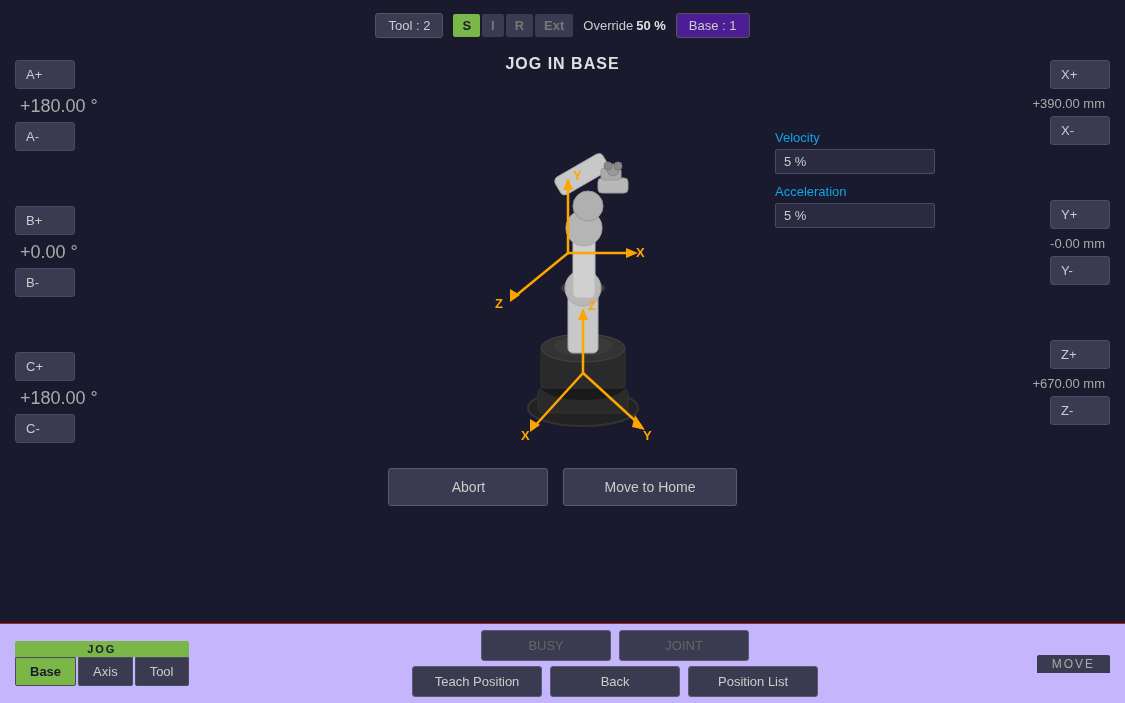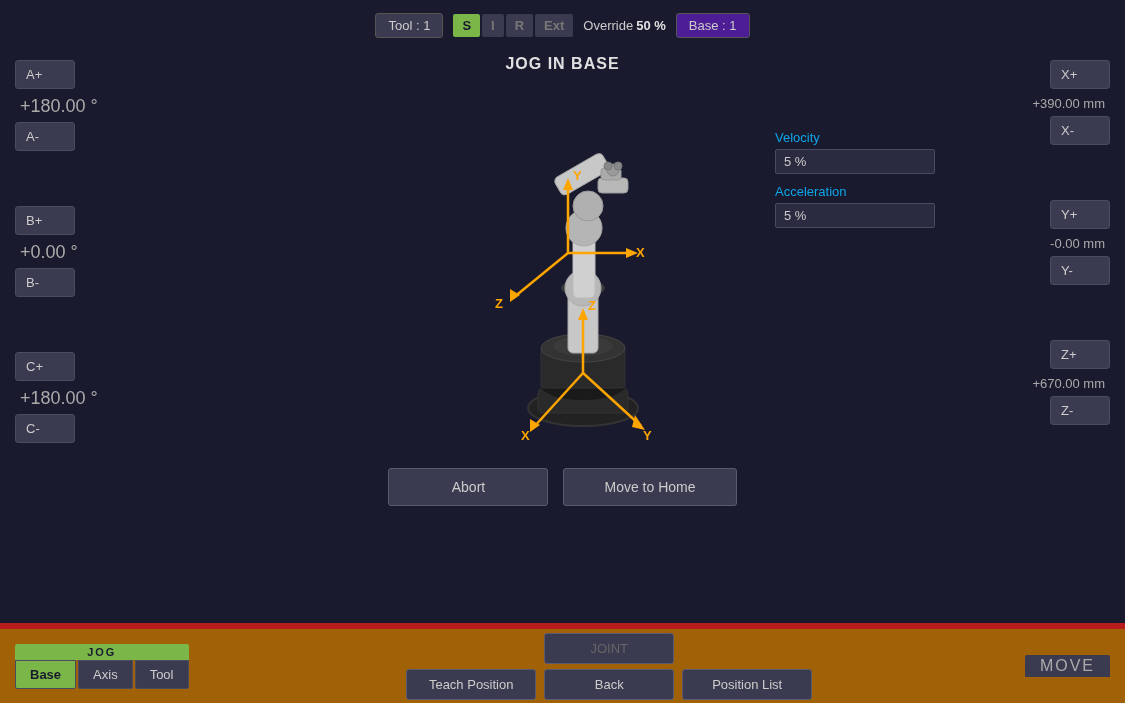--- a/index.html
+++ b/index.html
@@ -208,22 +208,22 @@
       color: #ccc;
       padding: 10px 40px;
       font-size: 14px;
       cursor: pointer;
       border-radius: 3px;
       min-width: 160px;
     }
 
     
     .bottom-bar {
-      background: #a16207;
-      border-top: 6px solid #b91c1c;
+      background: #c4b5fd;
+      border-top: 1px solid #b91c1c;
       padding: 8px 15px;
       display: flex;
       align-items: center;
       gap: 8px;
       height: 80px;
     }
 
     .jog-group {
       display: flex;
       flex-direction: column;
@@ -294,21 +294,21 @@
     .move-group {
       display: flex;
       flex-direction: column;
       align-items: flex-end;
     }
 
     .move-label-bar {
       background: #3a3a50;
       color: #aaa;
       text-align: center;
-      font-size: 16px;
+      font-size: 12px;
       padding: 2px 15px;
       letter-spacing: 2px;
       border-radius: 2px 2px 0 0;
       width: 100%;
     }
 
     .move-btn-group {
       display: flex;
       gap: 2px;
       margin-top: 0;
@@ -333,21 +333,21 @@
     .override-text {
       display: flex;
       align-items: center;
       gap: 3px;
     }
   </style>
 </head>
 <body>
 
 <div class="top-bar">
-  <div class="tool-badge">Tool : 1</div>
+  <div class="tool-badge">Tool : 2</div>
   <div class="status-group">
     <button class="status-btn active-green">S</button>
     <button class="status-btn inactive">I</button>
     <button class="status-btn inactive">R</button>
     <button class="status-btn inactive">Ext</button>
   </div>
   <div class="override-text">
     <span>Override</span>
     <span style="color:#e0e0e0;font-weight:bold;">50 %</span>
   </div>
@@ -488,20 +488,21 @@
       <div class="jog-label-bar">JOG</div>
       <div class="jog-btn-group">
         <button class="jog-tab-btn active">Base</button>
         <button class="jog-tab-btn">Axis</button>
         <button class="jog-tab-btn">Tool</button>
       </div>
     </div>
 
     <div class="center-btn-group">
       <div class="center-btn-row">
+        <button class="center-action-btn">BUSY</button>
         <button class="center-action-btn">JOINT</button>
       </div>
       <div class="center-btn-row">
         <button class="center-action-btn enabled">Teach Position</button>
         <button class="center-action-btn enabled">Back</button>
         <button class="center-action-btn enabled">Position List</button>
       </div>
     </div>
 
     <div class="move-group">

